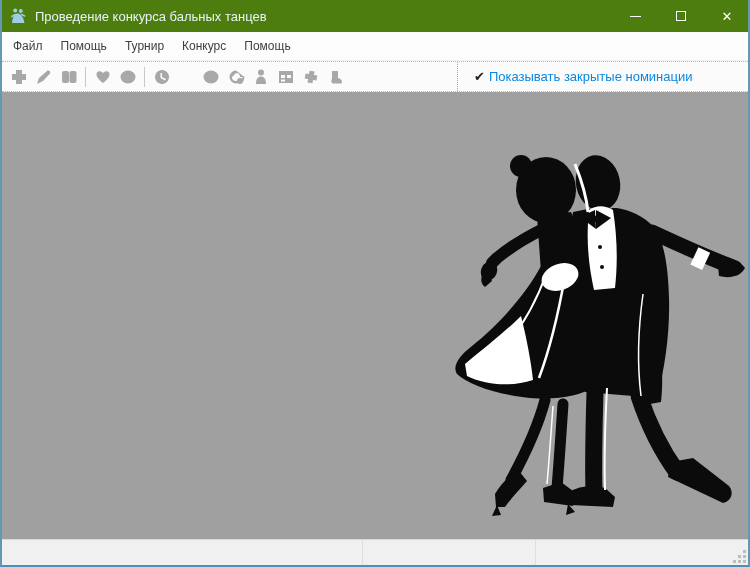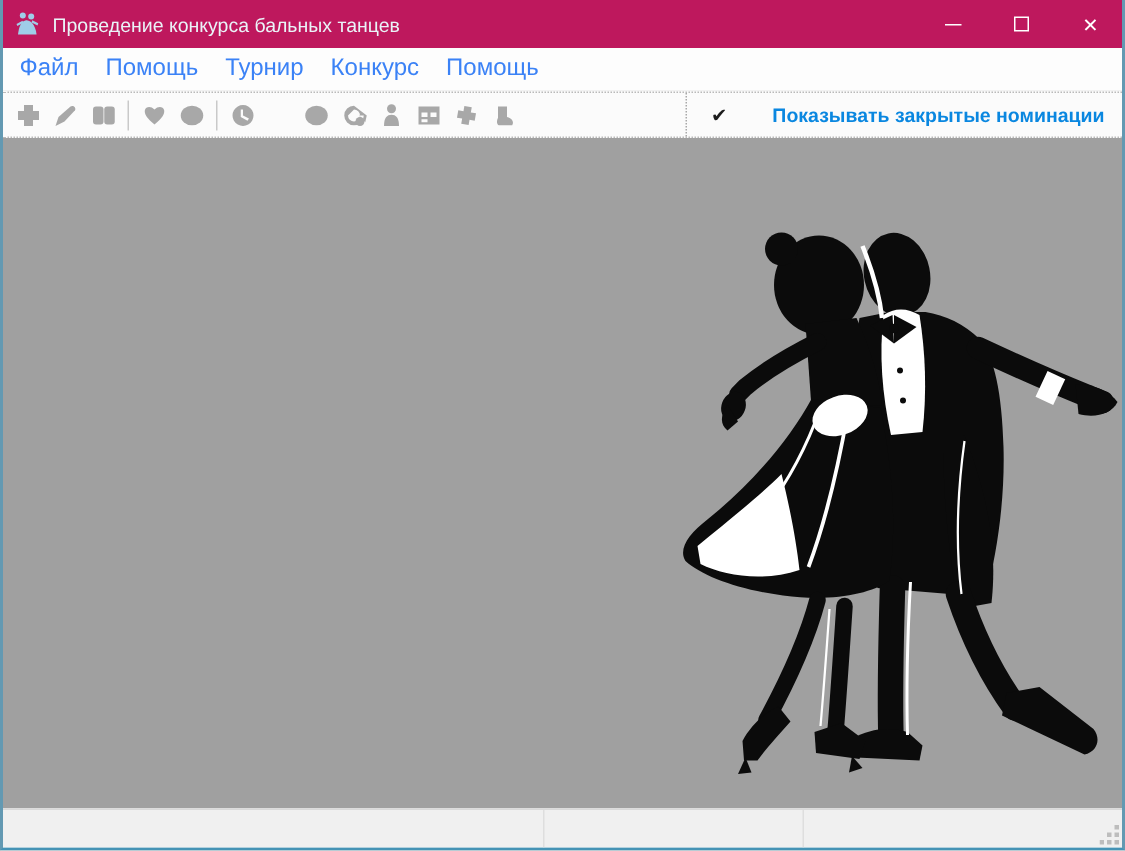--- a/index.html
+++ b/index.html
@@ -1,42 +1,42 @@
 <!DOCTYPE html>
 <html><head>
 <meta charset="utf-8">
 <style>
   html,body{margin:0;padding:0;background:#e8e8e8;font-family:"Liberation Sans",sans-serif;}
   .window{width:750px;height:567px;box-sizing:border-box;display:flex;flex-direction:column;
     border-left:2px solid #6399b2;border-right:2px solid #6399b2;border-bottom:2px solid #4593b5;
     background:#fbfbfb;overflow:hidden;}
   
-  .titlebar{height:32px;flex:0 0 32px;background:#be185d;display:flex;align-items:center;margin:0 -2px 0 -2px;}
+  .titlebar{height:32px;flex:0 0 32px;background:#4d7c0f;display:flex;align-items:center;margin:0 -2px 0 -2px;}
   .title-icon{width:18px;height:18px;margin-left:9px;flex:0 0 auto;}
   .title-text{color:#eaf3f8;font-size:13px;margin-left:8px;white-space:nowrap;}
   .win-controls{margin-left:auto;display:flex;height:32px;}
   .win-btn{width:46px;height:32px;display:flex;align-items:center;justify-content:center;color:#ffffff;cursor:default;}
   .glyph-min{display:block;width:11px;height:1px;background:#ffffff;}
   .glyph-max{display:block;width:10px;height:10px;border:1px solid #ffffff;box-sizing:border-box;}
   .glyph-close{font-size:13px;line-height:1;color:#ffffff;}
   
   .menubar{height:28px;flex:0 0 28px;background:#fdfdfd;display:flex;align-items:center;padding-left:2px;
-    font-size:16px;color:#3b82f6;border-bottom:1px solid #f1f1f1;}
+    font-size:12px;color:#404040;border-bottom:1px solid #f1f1f1;}
   .menu-item{padding:6px 9px;white-space:nowrap;cursor:default;}
   
   .toolbar{height:31px;flex:0 0 31px;background:#fbfbfb;display:flex;align-items:center;position:relative;
     border-top:1px dotted #b9b9b9;border-bottom:1px dotted #b9b9b9;box-sizing:border-box;padding-left:4px;}
   .tb-btn{width:25px;height:24px;display:flex;align-items:center;justify-content:center;flex:0 0 auto;}
   .tb-btn svg{display:block;}
   .tb-sep{width:1px;height:20px;background:#c9c9c9;margin:0 4px;flex:0 0 auto;}
   .tb-gap{width:24px;flex:0 0 auto;}
   .tb-toggle{position:absolute;right:0;top:0;bottom:0;left:455px;border-left:1px dotted #a8a8a8;
     display:flex;align-items:center;}
   .tb-check{color:#1c1c1c;font-size:13px;margin-left:16px;}
-  .tb-toggle-label{color:#0a87e0;font-weight:bold;font-size:13px;margin-left:30px;white-space:nowrap;}
+  .tb-toggle-label{color:#0a87e0;font-weight:normal;font-size:13px;margin-left:4px;white-space:nowrap;}
   
   .canvas{flex:1 1 auto;background:#a0a0a0;position:relative;overflow:hidden;}
   .dancers{position:absolute;left:445px;top:58px;width:300px;height:390px;}
   
   .statusbar{height:25px;flex:0 0 25px;background:#f0f0f0;border-top:1px solid #d9d9d9;display:flex;
     align-items:stretch;position:relative;font-size:12px;color:#444;}
   .sb-panel{border-right:1px solid #dedede;}
   .sb-p1{width:360px;}
   .sb-p2{width:172px;}
   .sb-p3{flex:1;border-right:none;}

